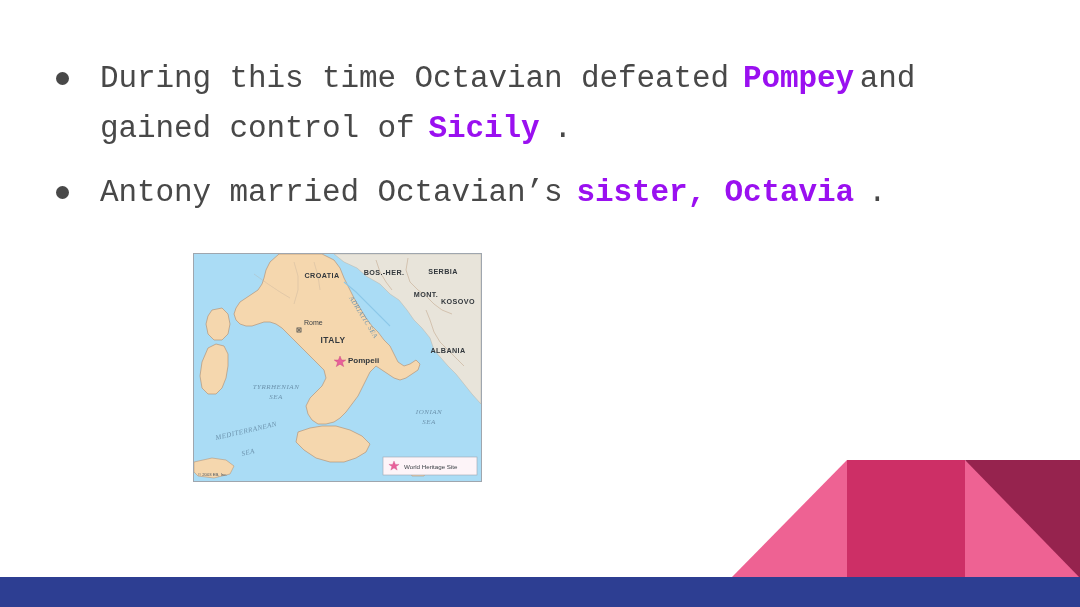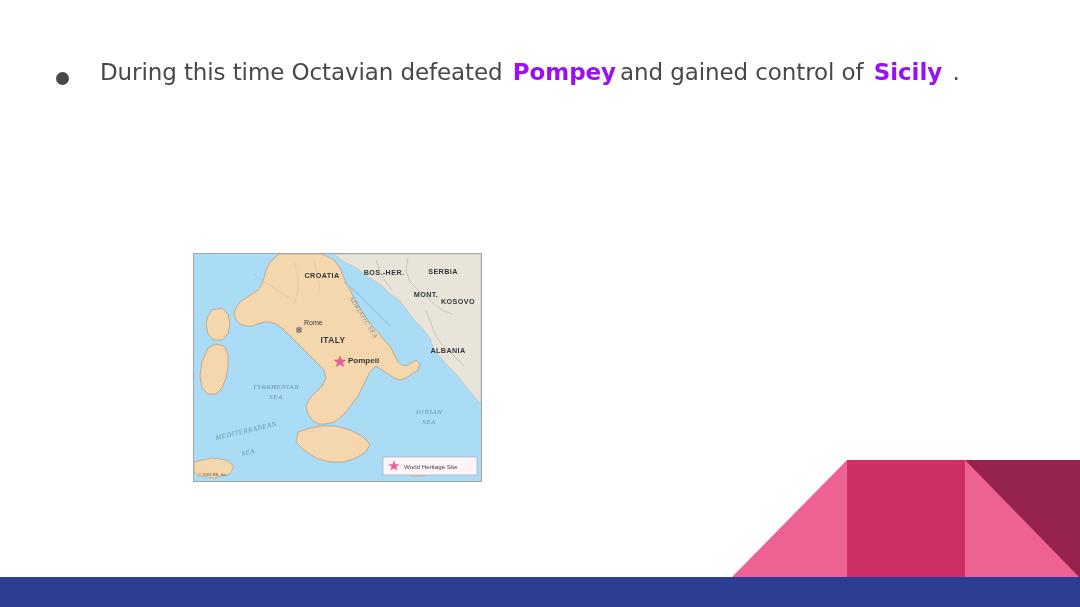--- a/index.html
+++ b/index.html
@@ -30,25 +30,26 @@
     width: 990px;
     list-style: none;
     margin: 0;
     padding: 0;
   }
   .bullet-item {
     display: block;
     position: relative;
     padding-left: 56px;
     margin: 0 0 14px 0;
-    font-size: 23px;
+    font-size: 31px;
     line-height: 1.62;
     letter-spacing: -0.1px;
     color: #484848;
     font-weight: 400;
+    font-family: Liberation Mono, monospace;
   }
   .bullet-marker {
     position: absolute;
     left: 12px;
     top: 18px;
     width: 13px;
     height: 13px;
     border-radius: 50%;
     background: #484848;
   }
@@ -120,20 +121,23 @@
 <body>
 
 <div id="slide">
 
   <ul id="bullet-list">
 
     <li class="bullet-item">
       <span class="bullet-marker"></span><span>During this time Octavian defeated</span><span class="hl sp-before sp-after">Pompey</span><span>and gained control of</span><span class="hl sp-before">Sicily</span><span class="sp-before">.</span>
     </li>
 
+    <li class="bullet-item">
+      <span class="bullet-marker"></span><span>Antony married Octavian’s</span><span class="hl sp-before">sister, Octavia</span><span class="sp-before">.</span>
+    </li>
 
   </ul>
 
   <div id="map-figure">
     <svg id="map-svg" viewBox="0 0 287 227" preserveAspectRatio="none">
 
       <rect x="0" y="0" width="287" height="227" fill="#aadcf5"></rect>
 
       <path fill="#e8e4da" stroke="#b9b4a8" stroke-width="0.5" d="M287,0 L140,0 L150,8 L163,14 L172,22 L186,30 L196,40 L205,46
                L213,56 L220,66 L228,74 L236,84 L240,96 L247,104 L254,112

